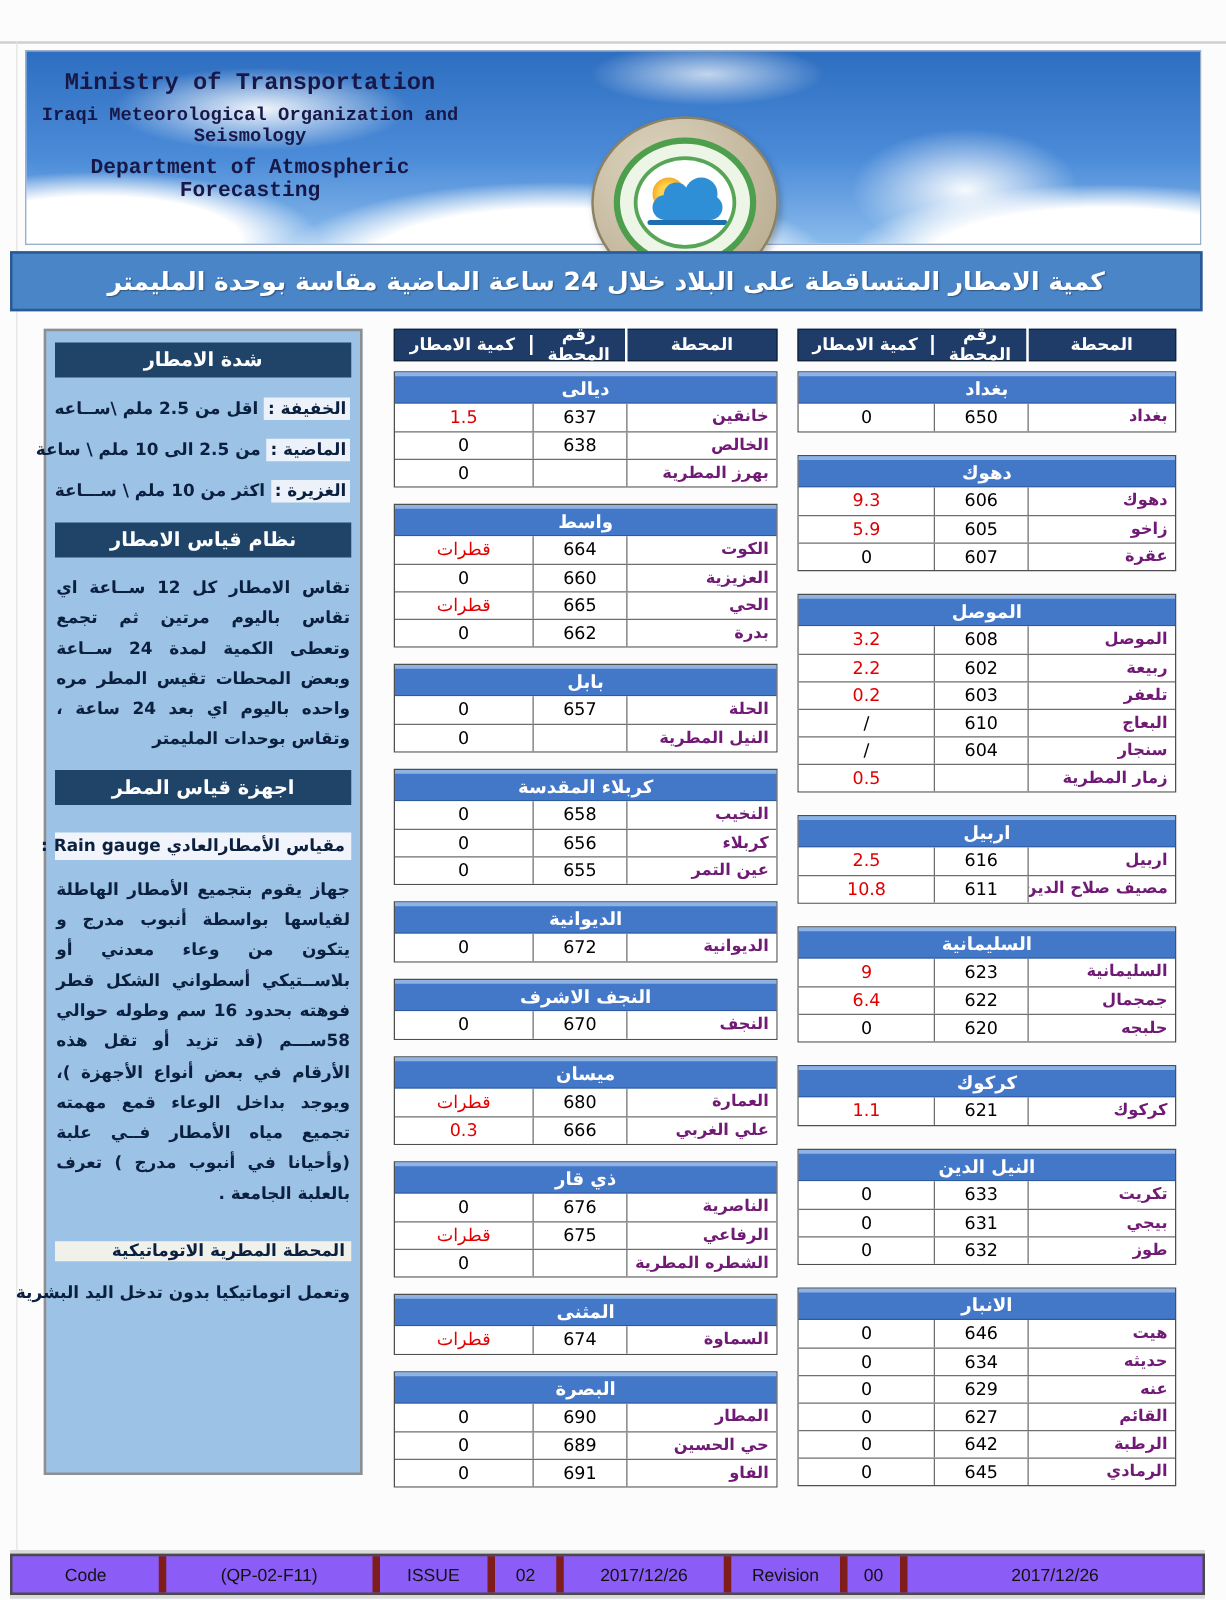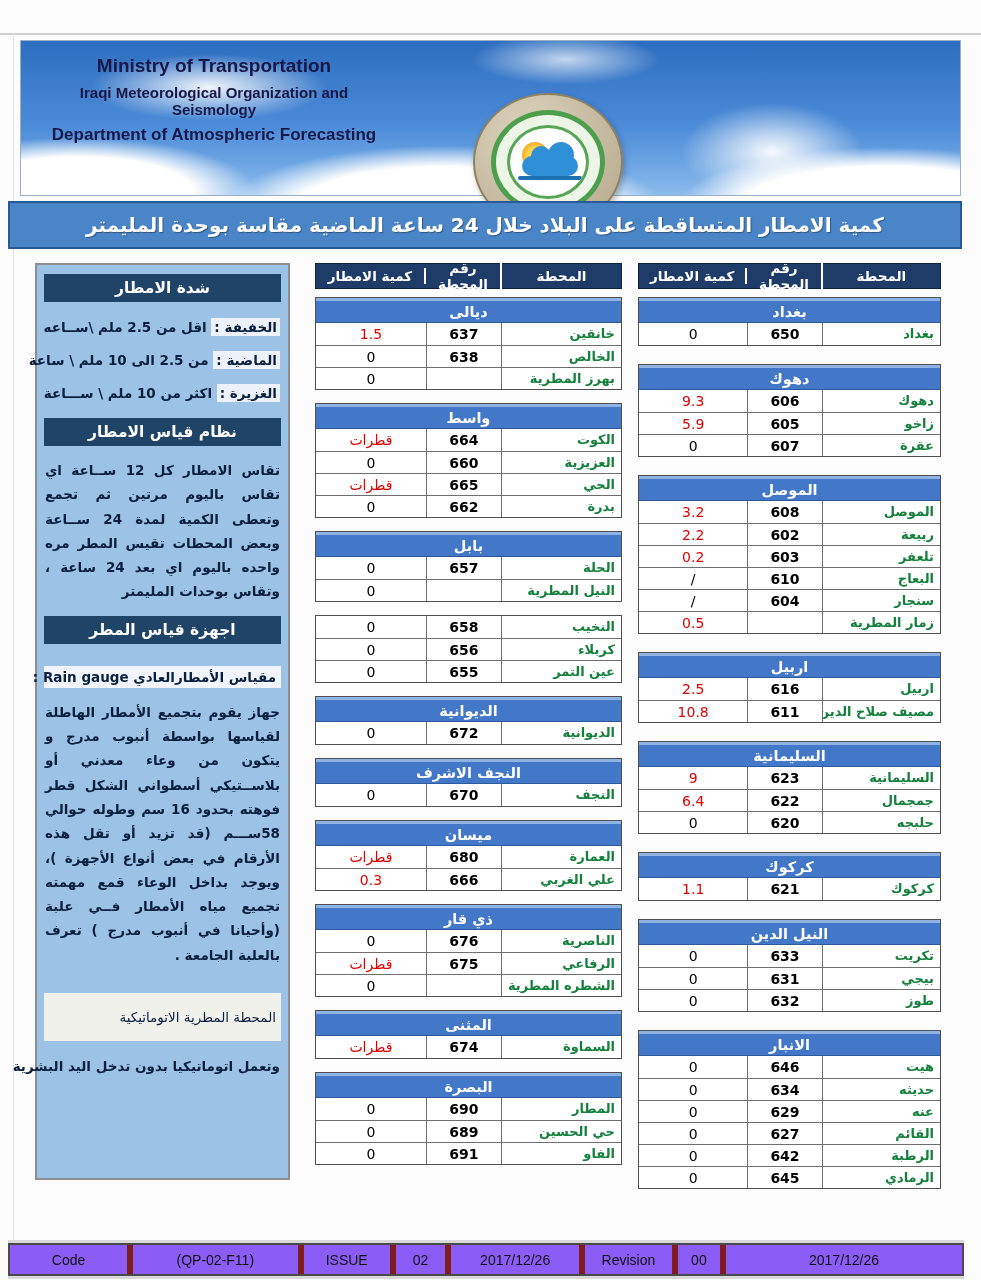--- a/index.html
+++ b/index.html
@@ -26,22 +26,22 @@
     background:
       radial-gradient(ellipse 130px 70px at 80% 72%, rgba(255,255,255,.95), rgba(255,255,255,0) 70%),
       radial-gradient(ellipse 230px 70px at 6% 98%, #ffffff 50%, rgba(255,255,255,0) 78%),
       radial-gradient(ellipse 280px 85px at 45% 112%, #ffffff 55%, rgba(255,255,255,0) 80%),
       radial-gradient(ellipse 260px 75px at 92% 108%, #ffffff 55%, rgba(255,255,255,0) 80%),
       radial-gradient(ellipse 160px 45px at 20% 30%, rgba(255,255,255,.92), rgba(255,255,255,0) 74%),
       radial-gradient(ellipse 120px 32px at 58% 12%, rgba(255,255,255,.7), rgba(255,255,255,0) 78%),
       linear-gradient(180deg,#2e6ec0 0%, #4b8bd8 55%, #8abbec 100%);
   }
   .en-block{
-    position:absolute;left:18px;top:14px;width:350px;text-align:center;
-    color:#181848;font-family:Liberation Sans, sans-serif;font-weight:bold;
+    position:absolute;left:4px;top:14px;width:350px;text-align:center;
+    color:#181848;font-family:Liberation Mono, monospace;font-weight:bold;
   }
   .en-block .l1{font-size:19px;margin-bottom:7px}
   .en-block .l2{font-size:15px;margin-bottom:7px}
   .en-block .l3{font-size:17px}
   .ar-block{
     position:absolute;right:14px;top:10px;width:330px;text-align:center;
     color:#13244f;font-weight:bold;
   }
   .ar-block .a1{font-size:17px;margin-bottom:6px}
   .ar-block .a2{font-size:15.5px;margin-bottom:6px}
@@ -83,21 +83,21 @@
     padding:4px 7px;color:#0b1f3f;
   }
   .side-header{
     background:var(--sidebar-header);color:#fff;text-align:center;font-weight:bold;
     font-size:15.5px;padding:5px 0;margin:5px 0 12px;
   }
   .side-line{font-weight:bold;font-size:13.5px;margin:17px 1px;white-space:nowrap}
   .hl{background:#edf2fa;padding:1px 3px}
   .side-par{font-weight:bold;font-size:13.5px;text-align:justify;line-height:1.8;margin:12px 1px}
   .gauge-line{background:#f1f5fb;font-weight:bold;font-size:13.5px;padding:3px 5px;margin:22px 0 4px;white-space:nowrap}
-  .auto-bar{background:#f1f1ec;font-weight:normal;font-size:13.5px;padding:16px 5px;margin:26px 0 14px}
+  .auto-bar{background:#f1f1ec;font-weight:bold;font-size:13.5px;padding:0 5px;margin:26px 0 14px}
 
   
   .col{position:absolute;top:263px}
   .col-middle{left:315px;width:307px}
   .col-right{left:638px;width:303px}
   .col-header{
     display:flex;background:var(--column-header);border:1px solid #10233f;
     color:#fff;font-weight:bold;font-size:13.5px;height:26px;align-items:center;margin-bottom:8px;
   }
   .hc{text-align:center}
@@ -108,22 +108,22 @@
 
   .group-table{border:1px solid #4f4f4f;margin-bottom:13px;background:#fff}
   .col-right .group-table{margin-bottom:18px}
   .group-header{
     background:var(--group-header);border-top:3px solid #8fb3e2;border-bottom:1px solid #2d5a9e;
     color:#fff;font-weight:bold;text-align:center;font-size:14.5px;height:25px;line-height:22px;
   }
   .t-row{display:flex;height:22px;line-height:22px;background:#fff}
   .t-row + .t-row{border-top:1px solid #6f6f6f}
   .cell{overflow:hidden}
-  .cell-station{width:39%;text-align:right;padding-right:6px;font-size:13px;font-weight:bold;white-space:nowrap;color:#15803d}
-  .cell-number{width:25%;text-align:center;font-weight:bold;font-size:14px;color:#000;
+  .cell-station{width:39%;text-align:right;padding-right:6px;font-size:13px;font-weight:bold;white-space:nowrap;color:#701a75}
+  .cell-number{width:25%;text-align:center;font-weight:normal;font-size:14px;color:#000;
     border-inline-start:1px solid #6f6f6f;border-inline-end:1px solid #6f6f6f}
   .cell-amount{width:36%;text-align:center;font-weight:normal;font-size:14px;color:#000}
   .red{color:var(--value-red)}
 
   
   .footer{
     position:absolute;left:8px;top:1243px;width:956px;height:33px;
     border:2px solid #4a4a4a;display:flex;background:#8b5cf6;
     box-shadow:0 -3px 0 #d9d9d9, 0 3px 0 #d9d9d9;
     font-family:"Liberation Sans",sans-serif;
@@ -240,20 +240,21 @@
             <div class="cell cell-number">657</div>
             <div class="cell cell-amount">0</div>
           </div>
           <div class="t-row">
             <div class="cell cell-station">النيل المطرية</div>
             <div class="cell cell-number"></div>
             <div class="cell cell-amount">0</div>
           </div>
         </div>
         <div class="group-table">
+          <div class="group-header">كربلاء المقدسة</div>
           <div class="t-row">
             <div class="cell cell-station">النخيب</div>
             <div class="cell cell-number">658</div>
             <div class="cell cell-amount">0</div>
           </div>
           <div class="t-row">
             <div class="cell cell-station">كربلاء</div>
             <div class="cell cell-number">656</div>
             <div class="cell cell-amount">0</div>
           </div>

